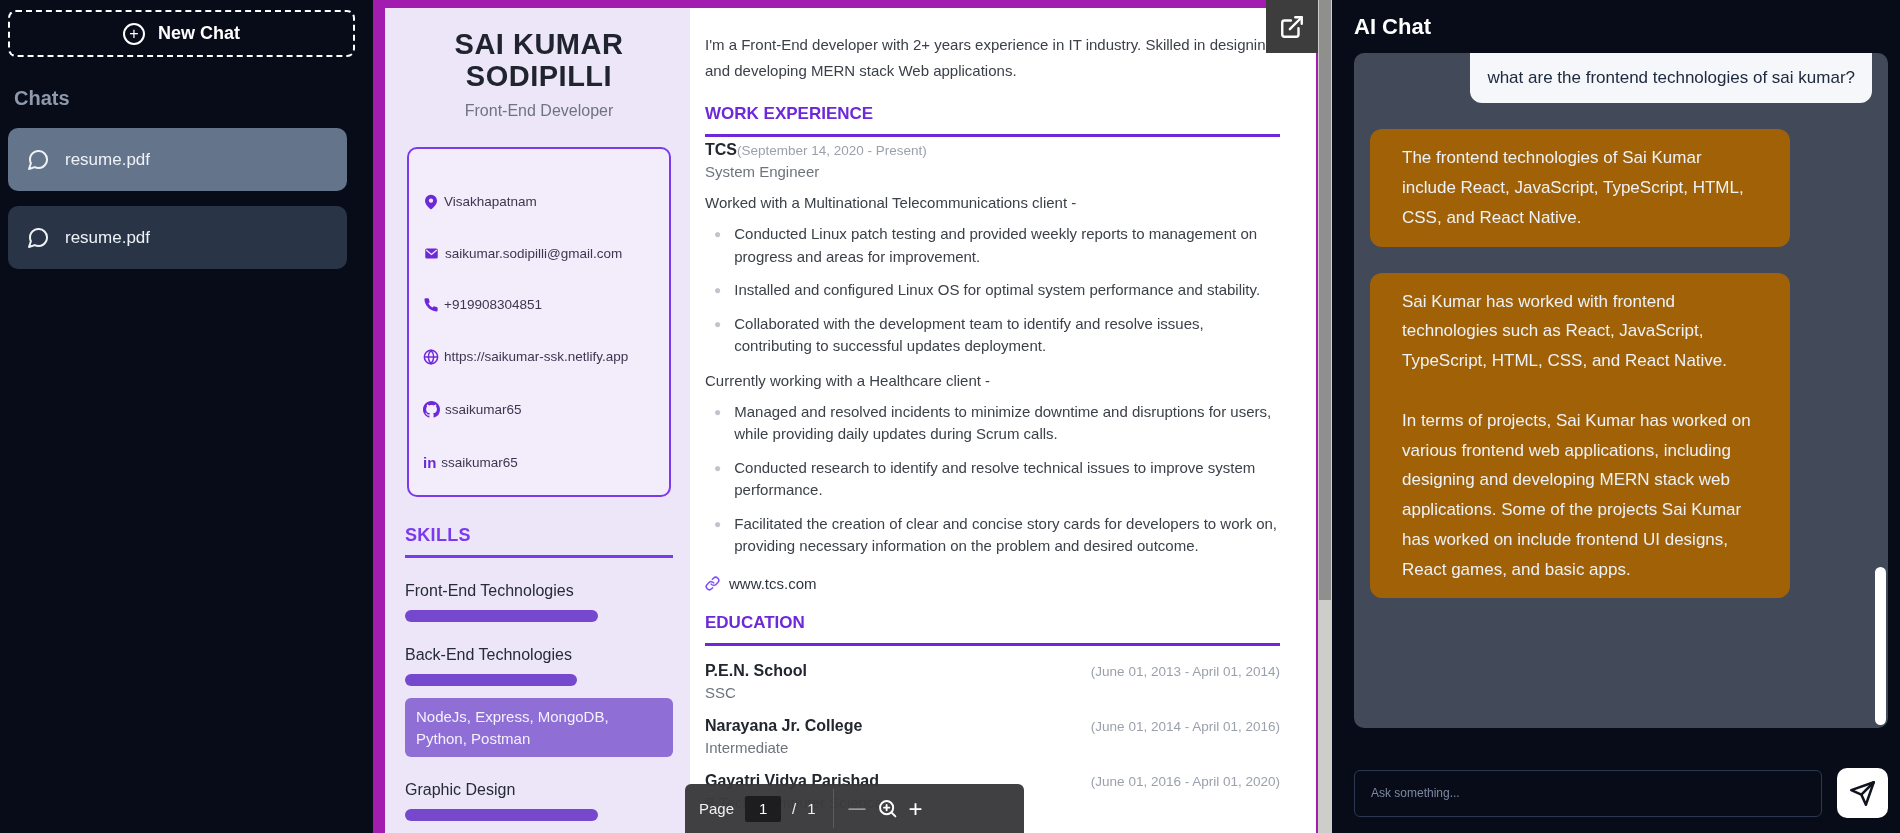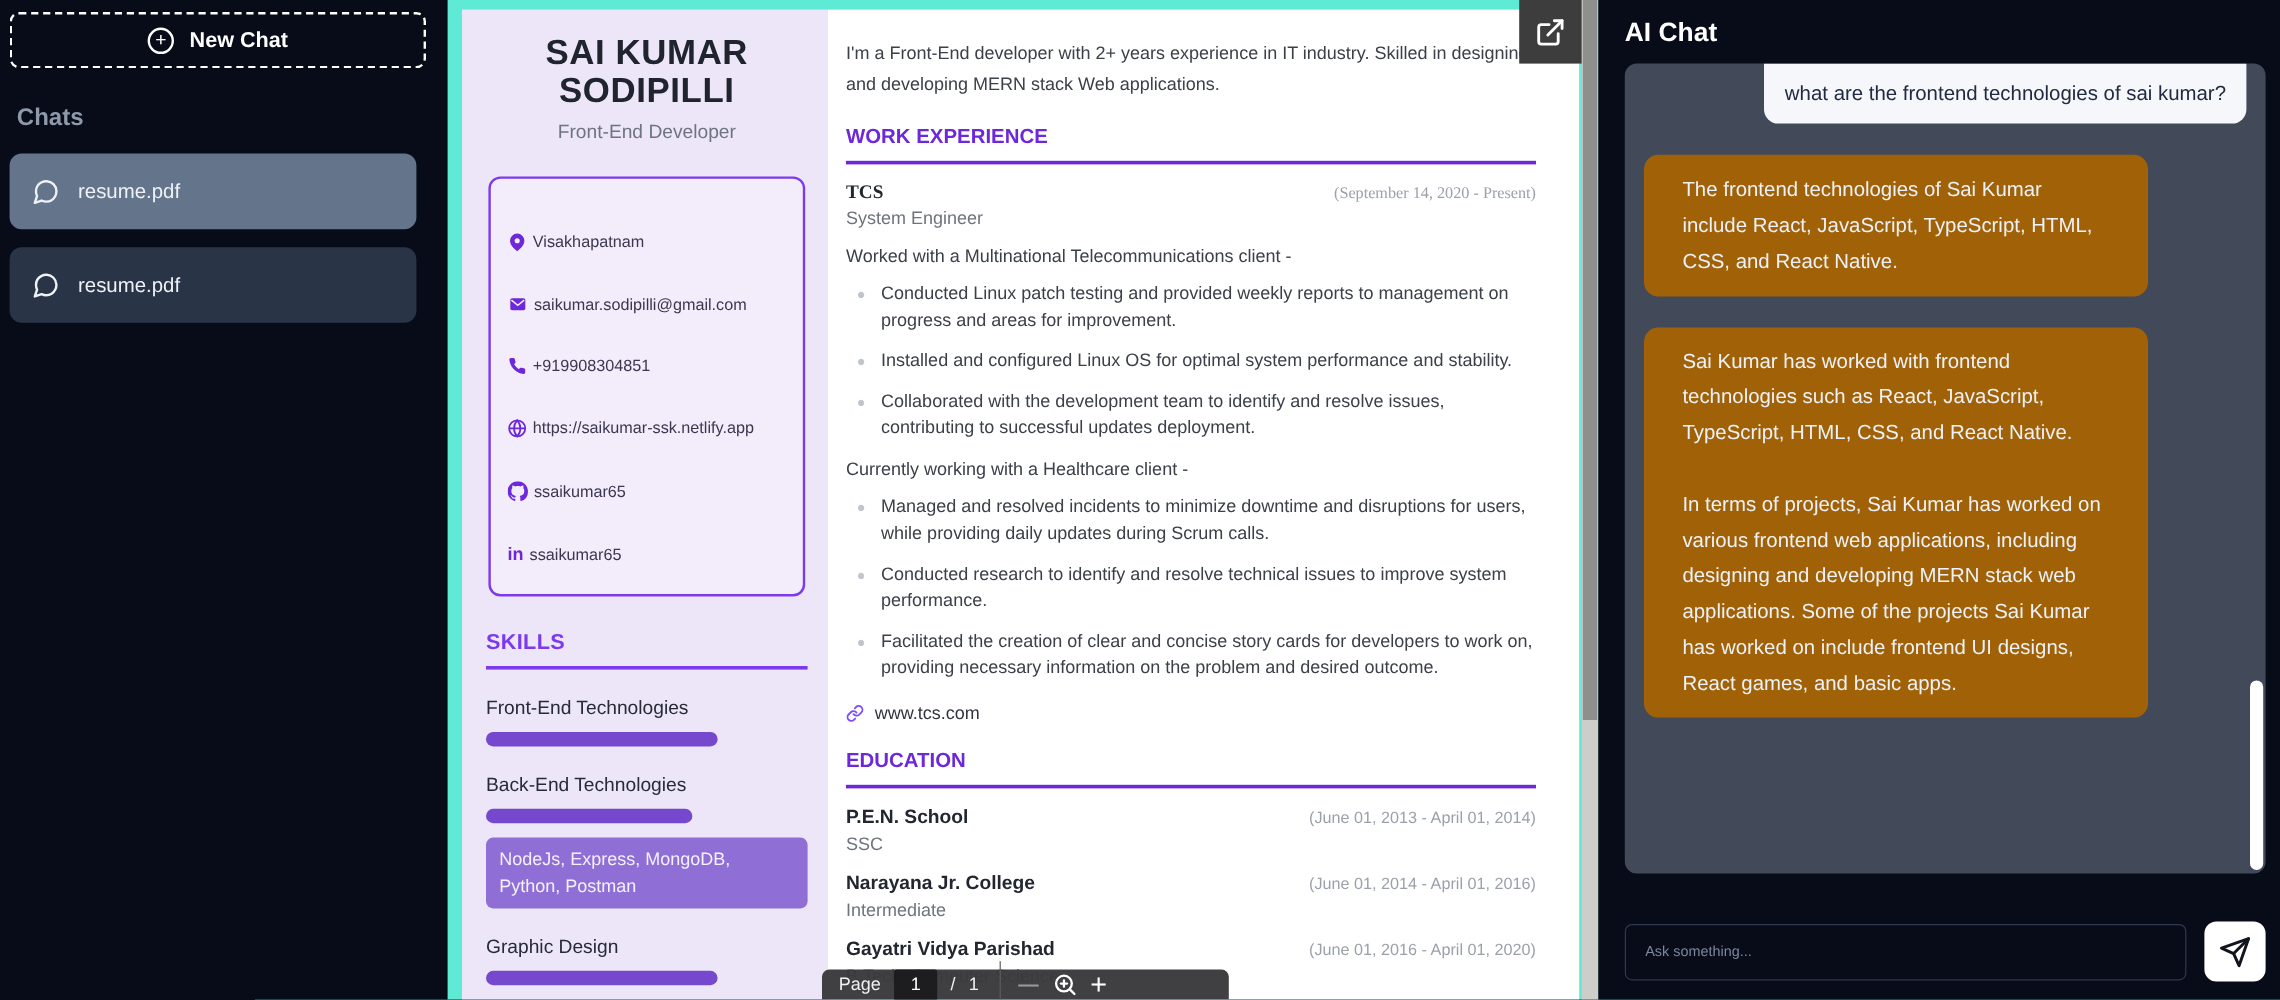--- a/index.html
+++ b/index.html
@@ -13,21 +13,21 @@
     cursor:pointer; font-family:inherit; }
   .plus-circle { width:22px; height:22px; border:2px solid #fff; border-radius:50%; display:flex; align-items:center;
     justify-content:center; font-size:16px; font-weight:400; line-height:1; }
   .chats-heading { color:#8e99ab; font-size:20px; font-weight:700; margin:30px 0 18px 6px; }
   .chat-item { height:63px; border-radius:10px; display:flex; align-items:center; gap:15px; padding:0 18px;
     color:#eef2f7; font-size:17px; margin:0 8px 15px 0; cursor:pointer; }
   .chat-item.active { background:#64748b; }
   .chat-item.inactive { background:#2a3447; }
 
   
-  .viewer { width:959px; flex:none; background:#5eead4; position:relative; }
+  .viewer { width:959px; flex:none; background:#a21caf; position:relative; }
   .pdf-page { position:absolute; left:12px; top:8px; width:931px; height:825px; display:flex; }
   .col-left { width:305px; flex:none; background:#ece6f8; padding:10px 17px 0 20px; }
   .col-right { flex:1; background:#ffffff; padding:16px 36px 0 15px; }
 
   .resume-name { font-size:29px; font-weight:800; color:#20242e; text-align:center; line-height:1.12;
     letter-spacing:.5px; margin-top:10px; }
   .resume-role { text-align:center; color:#6e7480; font-size:16px; margin-top:9px; }
   .contact-card { margin:27px 2px 0 2px; border:2px solid #7c3aed; background:#f2ecfb; border-radius:10px;
     padding:24px 14px; display:flex; flex-direction:column; gap:15px; }
   .contact-row { display:flex; align-items:center; gap:5px; font-size:13.5px; color:#3c3750;margin-top:21px; }
@@ -38,40 +38,40 @@
     border-bottom:3px solid #7c3aed; padding-bottom:9px; margin-top:28px; }
   .skill-group { margin-top:24px; }
   .skill-label { font-size:16px; color:#262b35; }
   .skill-bar { height:12px; border-radius:7px; background:#7648cd; margin-top:10px; }
   .skill-chip { display:inline-block; background:#8f6fd6; color:#f4f0fe; border-radius:6px; padding:8px 11px;
     font-size:15px; line-height:1.45; margin-top:12px; }
 
   .summary { font-size:15px; color:#3c4049; line-height:1.7; margin-top:8px; }
   .main-heading { color:#6d28d9; font-weight:700; font-size:17px; border-bottom:3px solid #6d28d9;
     padding-bottom:10px; margin-top:21px; }
-  .xp-head { display:flex; justify-content:space-between; align-items:baseline; margin-top:15px;font-family:Liberation Serif, serif; }
+  .xp-head { display:flex; justify-content:flex-start; align-items:baseline; margin-top:4px; }
   .xp-company { font-weight:700; font-size:16px; color:#22262f; }
   .xp-date { color:#9ba1ab; font-size:13.5px; }
   .xp-role { color:#6e747e; font-size:15px; margin-top:4px; }
   .xp-intro { font-size:15px; color:#3c4049; margin-top:14px; }
   .bullets { margin-top:12px; display:flex; flex-direction:column; gap:11px; padding-left:9px; }
   .bullet { display:flex; gap:13px; font-size:15px; color:#3c4049; line-height:1.5; }
   .dot { color:#c0c4cb; font-size:12px; margin-top:2px; }
   .link-row { display:flex; align-items:center; gap:9px; margin-top:17px; font-size:15px; color:#2f3540; cursor:pointer; }
   .edu-item { margin-top:16px; }
   .edu-head { display:flex; justify-content:space-between; align-items:baseline; }
   .edu-school { font-weight:700; font-size:16px; color:#22262f; }
   .edu-degree { color:#6e747e; font-size:15px; margin-top:4px; }
 
   .expand-btn { position:absolute; top:0; right:14px; width:52px; height:53px; background:#3d3d3d; border:none;
     display:flex; align-items:center; justify-content:center; z-index:6; cursor:pointer; }
   .v-scroll { position:absolute; top:0; right:0; width:14px; height:100%; background:#cdcdc9; }
   .v-thumb { position:absolute; top:0; right:1px; width:12px; height:600px; background:#8f8f8d; }
 
-  .toolbar { position:absolute; left:312px; bottom:0; width:339px; height:25px; background:rgba(56,56,58,.96);
+  .toolbar { position:absolute; left:312px; bottom:0; width:339px; height:49px; background:rgba(56,56,58,.96);
     border-radius:6px 6px 0 0; display:flex; align-items:center; color:#f0f0f0; font-size:15px; padding:0 14px;
     gap:11px; z-index:7; }
   .page-input { width:36px; height:26px; background:#1d1d1f; border:none; color:#fff; text-align:center;
     font-size:15px; border-radius:2px; font-family:inherit; }
   .tb-divider { width:1px; height:39px; background:#5c5c5e; margin:0 4px 0 6px; }
   .tb-btn { background:none; border:none; cursor:pointer; display:flex; align-items:center; justify-content:center;
     font-family:inherit; }
   .tb-minus { color:#9a9a9c; font-size:17px; font-weight:700; }
   .tb-plus { color:#fff; font-size:24px; font-weight:400; }
 

